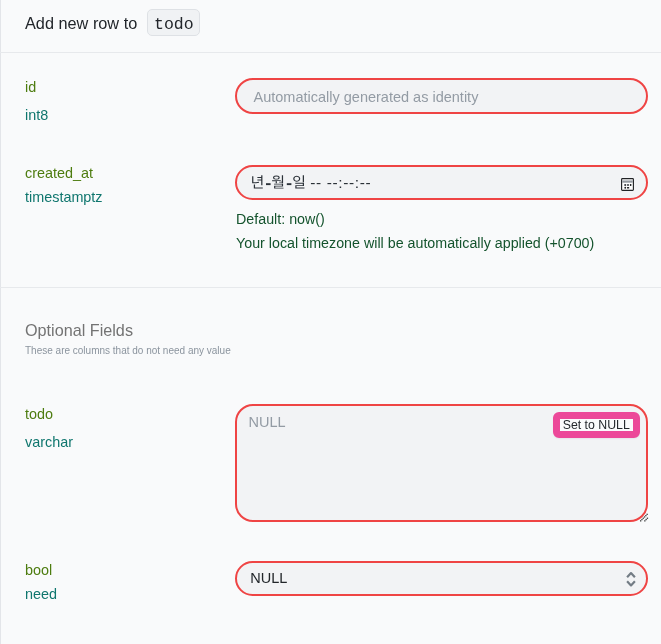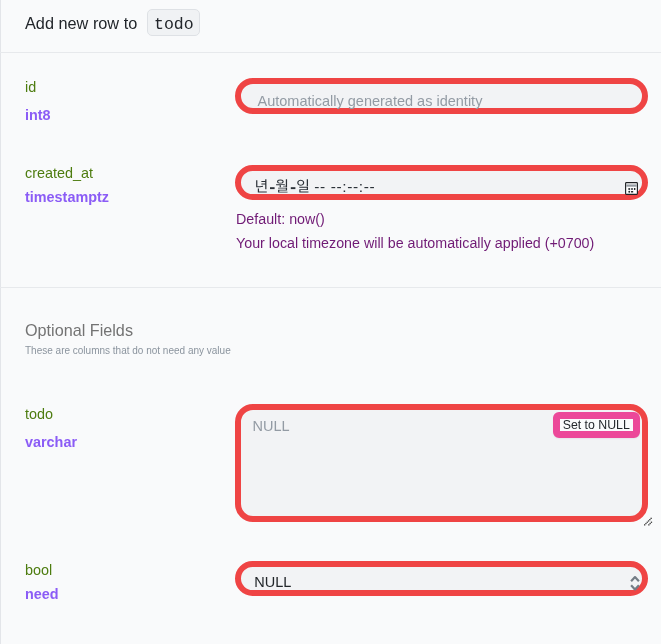--- a/index.html
+++ b/index.html
@@ -18,30 +18,30 @@
   .badge { position:absolute; left:147px; top:9px; width:53px; height:27px;
            background:#F0F2F4; border:1px solid #DEE1E5; border-radius:5px; }
   .badge-txt { position:absolute; left:154px; top:16.7px;
            font-family:"Liberation Mono", monospace; font-size:16.5px;
            color:#22262B; line-height:1; white-space:pre;}
 
   .hr { position:absolute; left:0; width:661px; height:1px; background:#E7E9EC; }
 
   .lbl { position:absolute; left:25px; }
   .lbl .name { font-size:14.4px; color:#4d7c0f; line-height:1;}
-  .lbl .type { font-size:14.4px; color:#8b5cf6; margin-top:0; line-height:1;font-weight:bold;}
+  .lbl .type { font-size:14.4px; color:#0f766e; margin-top:0; line-height:1;}
 
-  .inp { position:absolute; left:235px; border:6px solid #ef4444; border-radius:18px;
+  .inp { position:absolute; left:235px; border:2px solid #ef4444; border-radius:18px;
          background:#F2F3F5; }
   .inp-ph { position:absolute; font-size:14.5px; color:#939BA4; line-height:1;}
 
   .opt-title { position:absolute; left:25px; font-size:16.2px; color:#737373; line-height:1;}
   .opt-sub { position:absolute; left:25px; font-size:10px; color:#8B949E; line-height:1;}
 
-  .hint { position:absolute; left:236px; font-size:14.28px; color:#701a75; line-height:1;}
+  .hint { position:absolute; left:236px; font-size:14.28px; color:#14532d; line-height:1;}
 
   .btn-null { position:absolute; background:#FAFBFC; border:7px solid #ec4899; border-radius:6px;
               font-size:12.3px; color:#24282D; display:flex; align-items:center; justify-content:center;
               box-shadow:0 1px 1.5px rgba(16,24,40,0.05); }
 </style>
 </head>
 <body>
 
 <div class="panel">
   <div class="lborder"></div>

